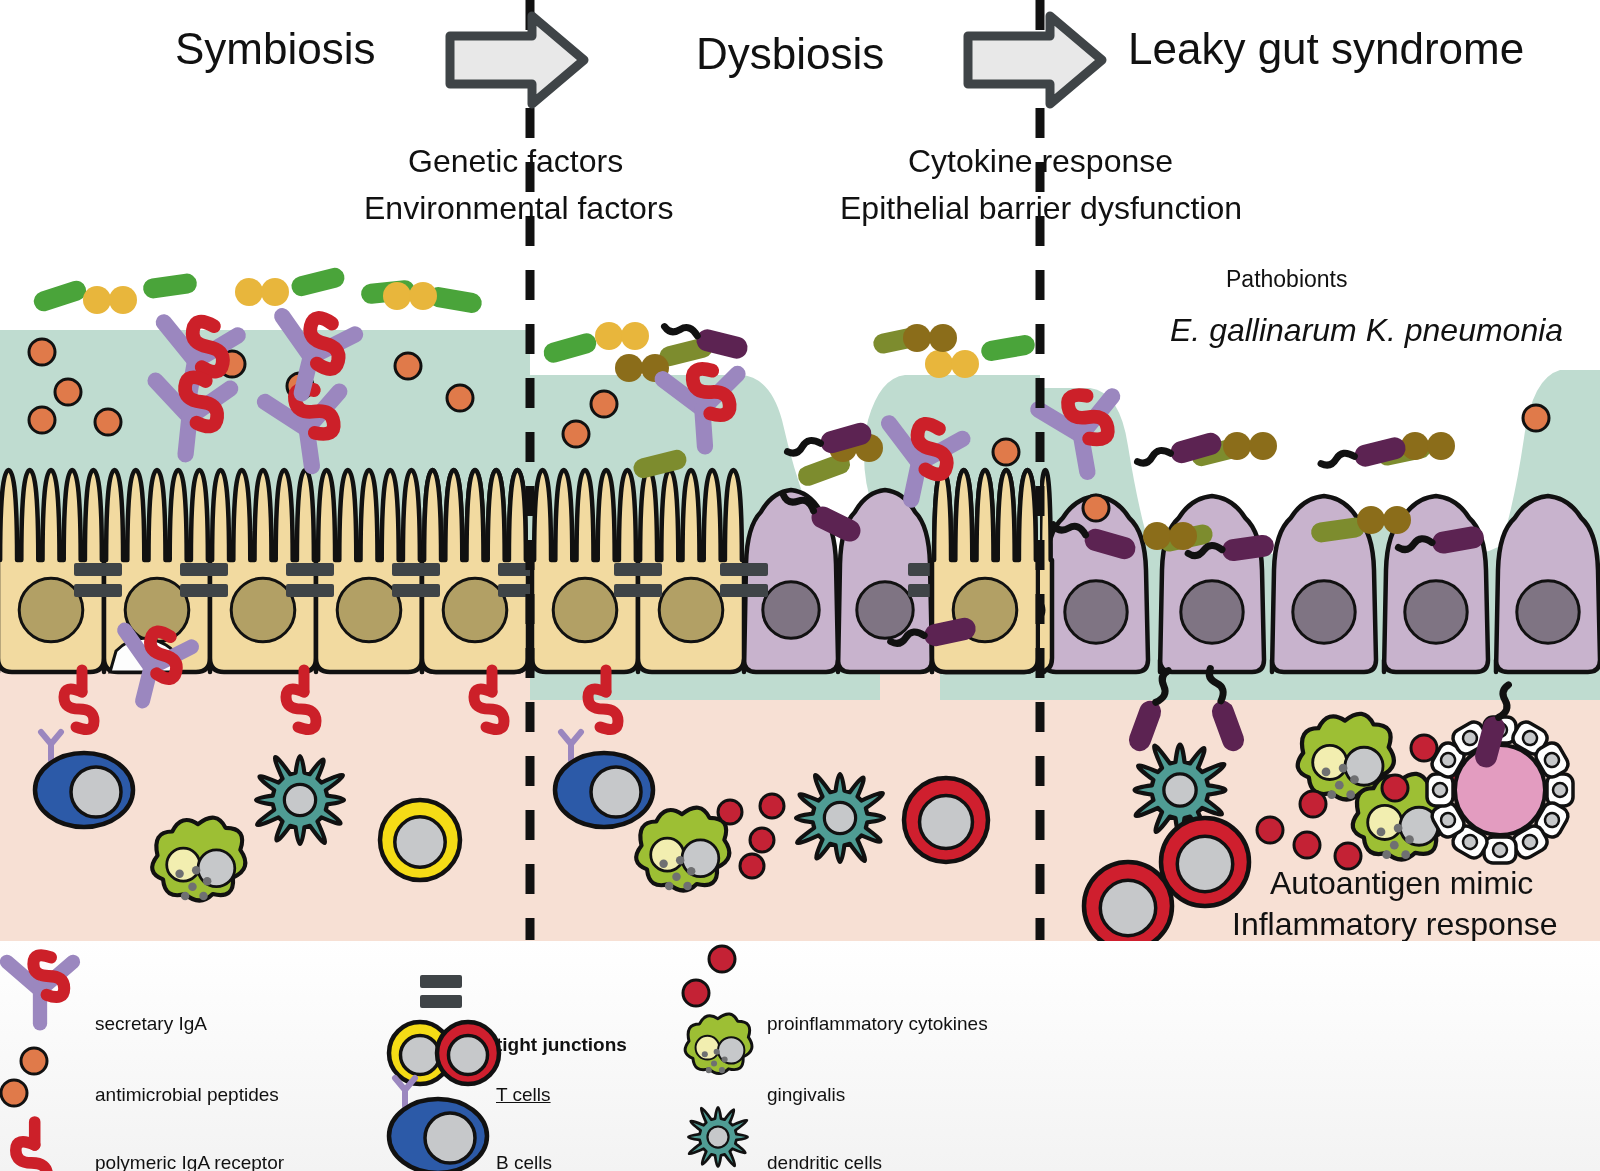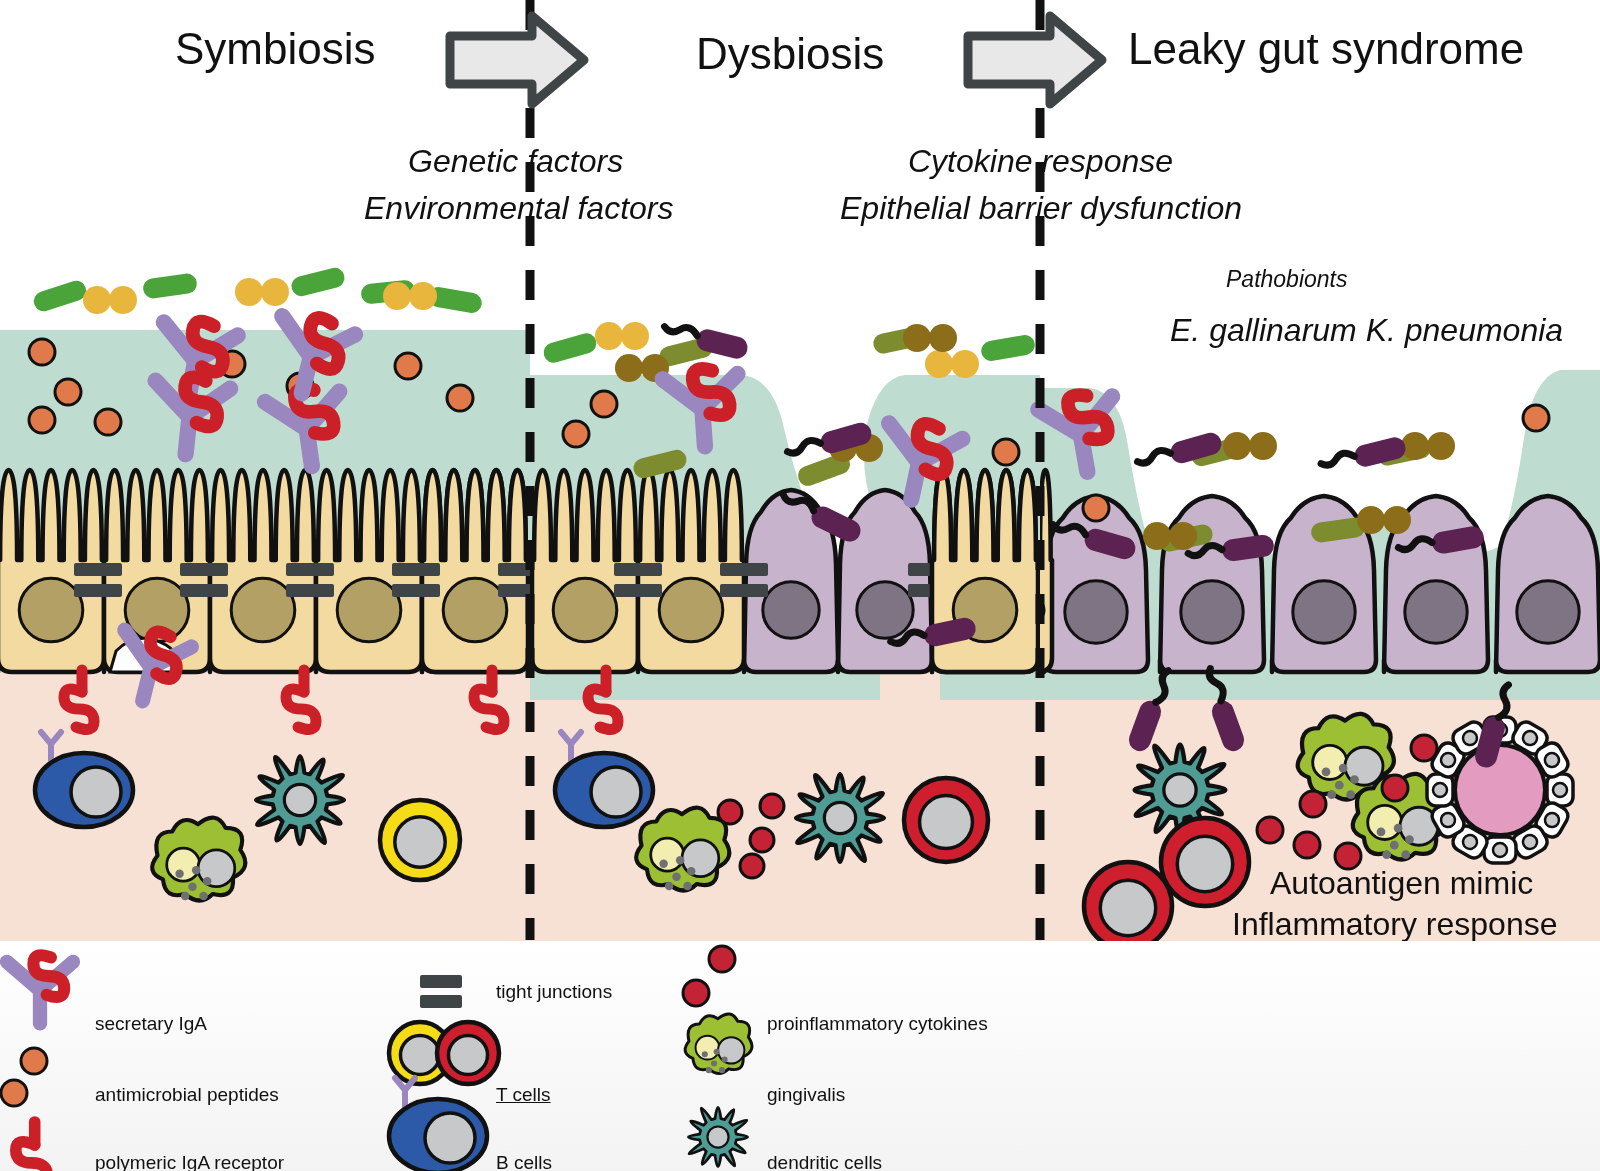--- a/index.html
+++ b/index.html
@@ -1,21 +1,21 @@
 <!DOCTYPE html>
 <html><head>
 <meta charset="utf-8">
 <style>
   html,body{margin:0;padding:0;background:#fff;}
   body{width:1600px;height:1171px;position:relative;overflow:hidden;
        font-family:"Liberation Sans",sans-serif;color:#111;}
   #stage{position:absolute;inset:0;width:1600px;height:846px;}
   .lbl{position:absolute;white-space:nowrap;}
   .hdr{font-size:44px;}
-  .sub{font-size:32px;text-align:center;font-style:italic;}
+  .sub{font-size:32px;text-align:center;}
   .ital{font-style:italic;}
   .legtxt{font-size:19px;}
   .auto{font-size:42px;}
   .note{font-size:32px;text-align:right;}
   svg{display:block;}
   .lgbox{position:absolute;left:0;top:941px;width:1600px;height:230px;
          background:linear-gradient(#ffffff,#f3f3f3);}
 </style>
 </head>
 <body>
@@ -551,21 +551,21 @@
           <path d="M29.616818501268806,-4.779546198427379 Q66,0 29.616818501268806,4.779546198427379 L28.038690300585444,10.669200824234952 Q62.353829072479584,35.99999999999999 23.25914410215806,18.947617677033854 L18.947617677033854,23.25914410215806 Q39.00000000000001,67.54998149518622 10.669200824234961,28.03869030058544 L4.779546198427378,29.616818501268806 Q4.0413344371862654e-15,66 -4.779546198427374,29.616818501268806 L-10.66920082423495,28.038690300585444 Q-35.999999999999986,62.353829072479584 -18.947617677033854,23.259144102158064 L-23.25914410215806,18.947617677033854 Q-67.54998149518622,38.99999999999999 -28.038690300585447,10.669200824234949 L-29.616818501268806,4.779546198427386 Q-66,8.082668874372531e-15 -29.616818501268806,-4.779546198427379 L-28.038690300585444,-10.669200824234956 Q-62.35382907247958,-36.00000000000001 -23.25914410215806,-18.94761767703386 L-18.94761767703387,-23.259144102158054 Q-39.000000000000036,-67.54998149518619 -10.669200824234965,-28.03869030058544 L-4.779546198427388,-29.616818501268806 Q-1.2124003311558795e-14,-66 4.7795461984273775,-29.616818501268806 L10.669200824234954,-28.038690300585444 Q36.00000000000001,-62.35382907247958 18.947617677033858,-23.25914410215806 L23.259144102158054,-18.94761767703387 Q67.54998149518619,-39.000000000000036 28.03869030058544,-10.669200824234967 Z" fill="#4f9c94" stroke="#111111" stroke-width="4.5" stroke-linejoin="round"></path>
           <circle cx="0" cy="0" r="17" fill="#c6c8ca" stroke="#111111" stroke-width="3.5"></circle>
         </g>
       </g>
 </svg>
 
 <div class="lbl legtxt" style="left:95px;top:1013px;">secretary IgA</div>
 <div class="lbl legtxt" style="left:95px;top:1084px;">antimicrobial peptides</div>
 <div class="lbl legtxt" style="left:95px;top:1152px;">polymeric IgA receptor</div>
 
-<div class="lbl legtxt" style="left:496px;top:981px;">tight junctions</div>
+<div class="lbl legtxt" style="left:496px;top:1034px;font-weight:bold;">tight junctions</div>
 <div class="lbl legtxt" style="left:496px;top:1084px;text-decoration:underline;">T cells</div>
 <div class="lbl legtxt" style="left:496px;top:1152px;">B cells</div>
 
 <div class="lbl legtxt" style="left:767px;top:1013px;">proinflammatory cytokines</div>
 <div class="lbl legtxt" style="left:767px;top:1084px;">gingivalis</div>
 <div class="lbl legtxt" style="left:767px;top:1152px;">dendritic cells</div>
 
 </div>
 
 </body></html>

